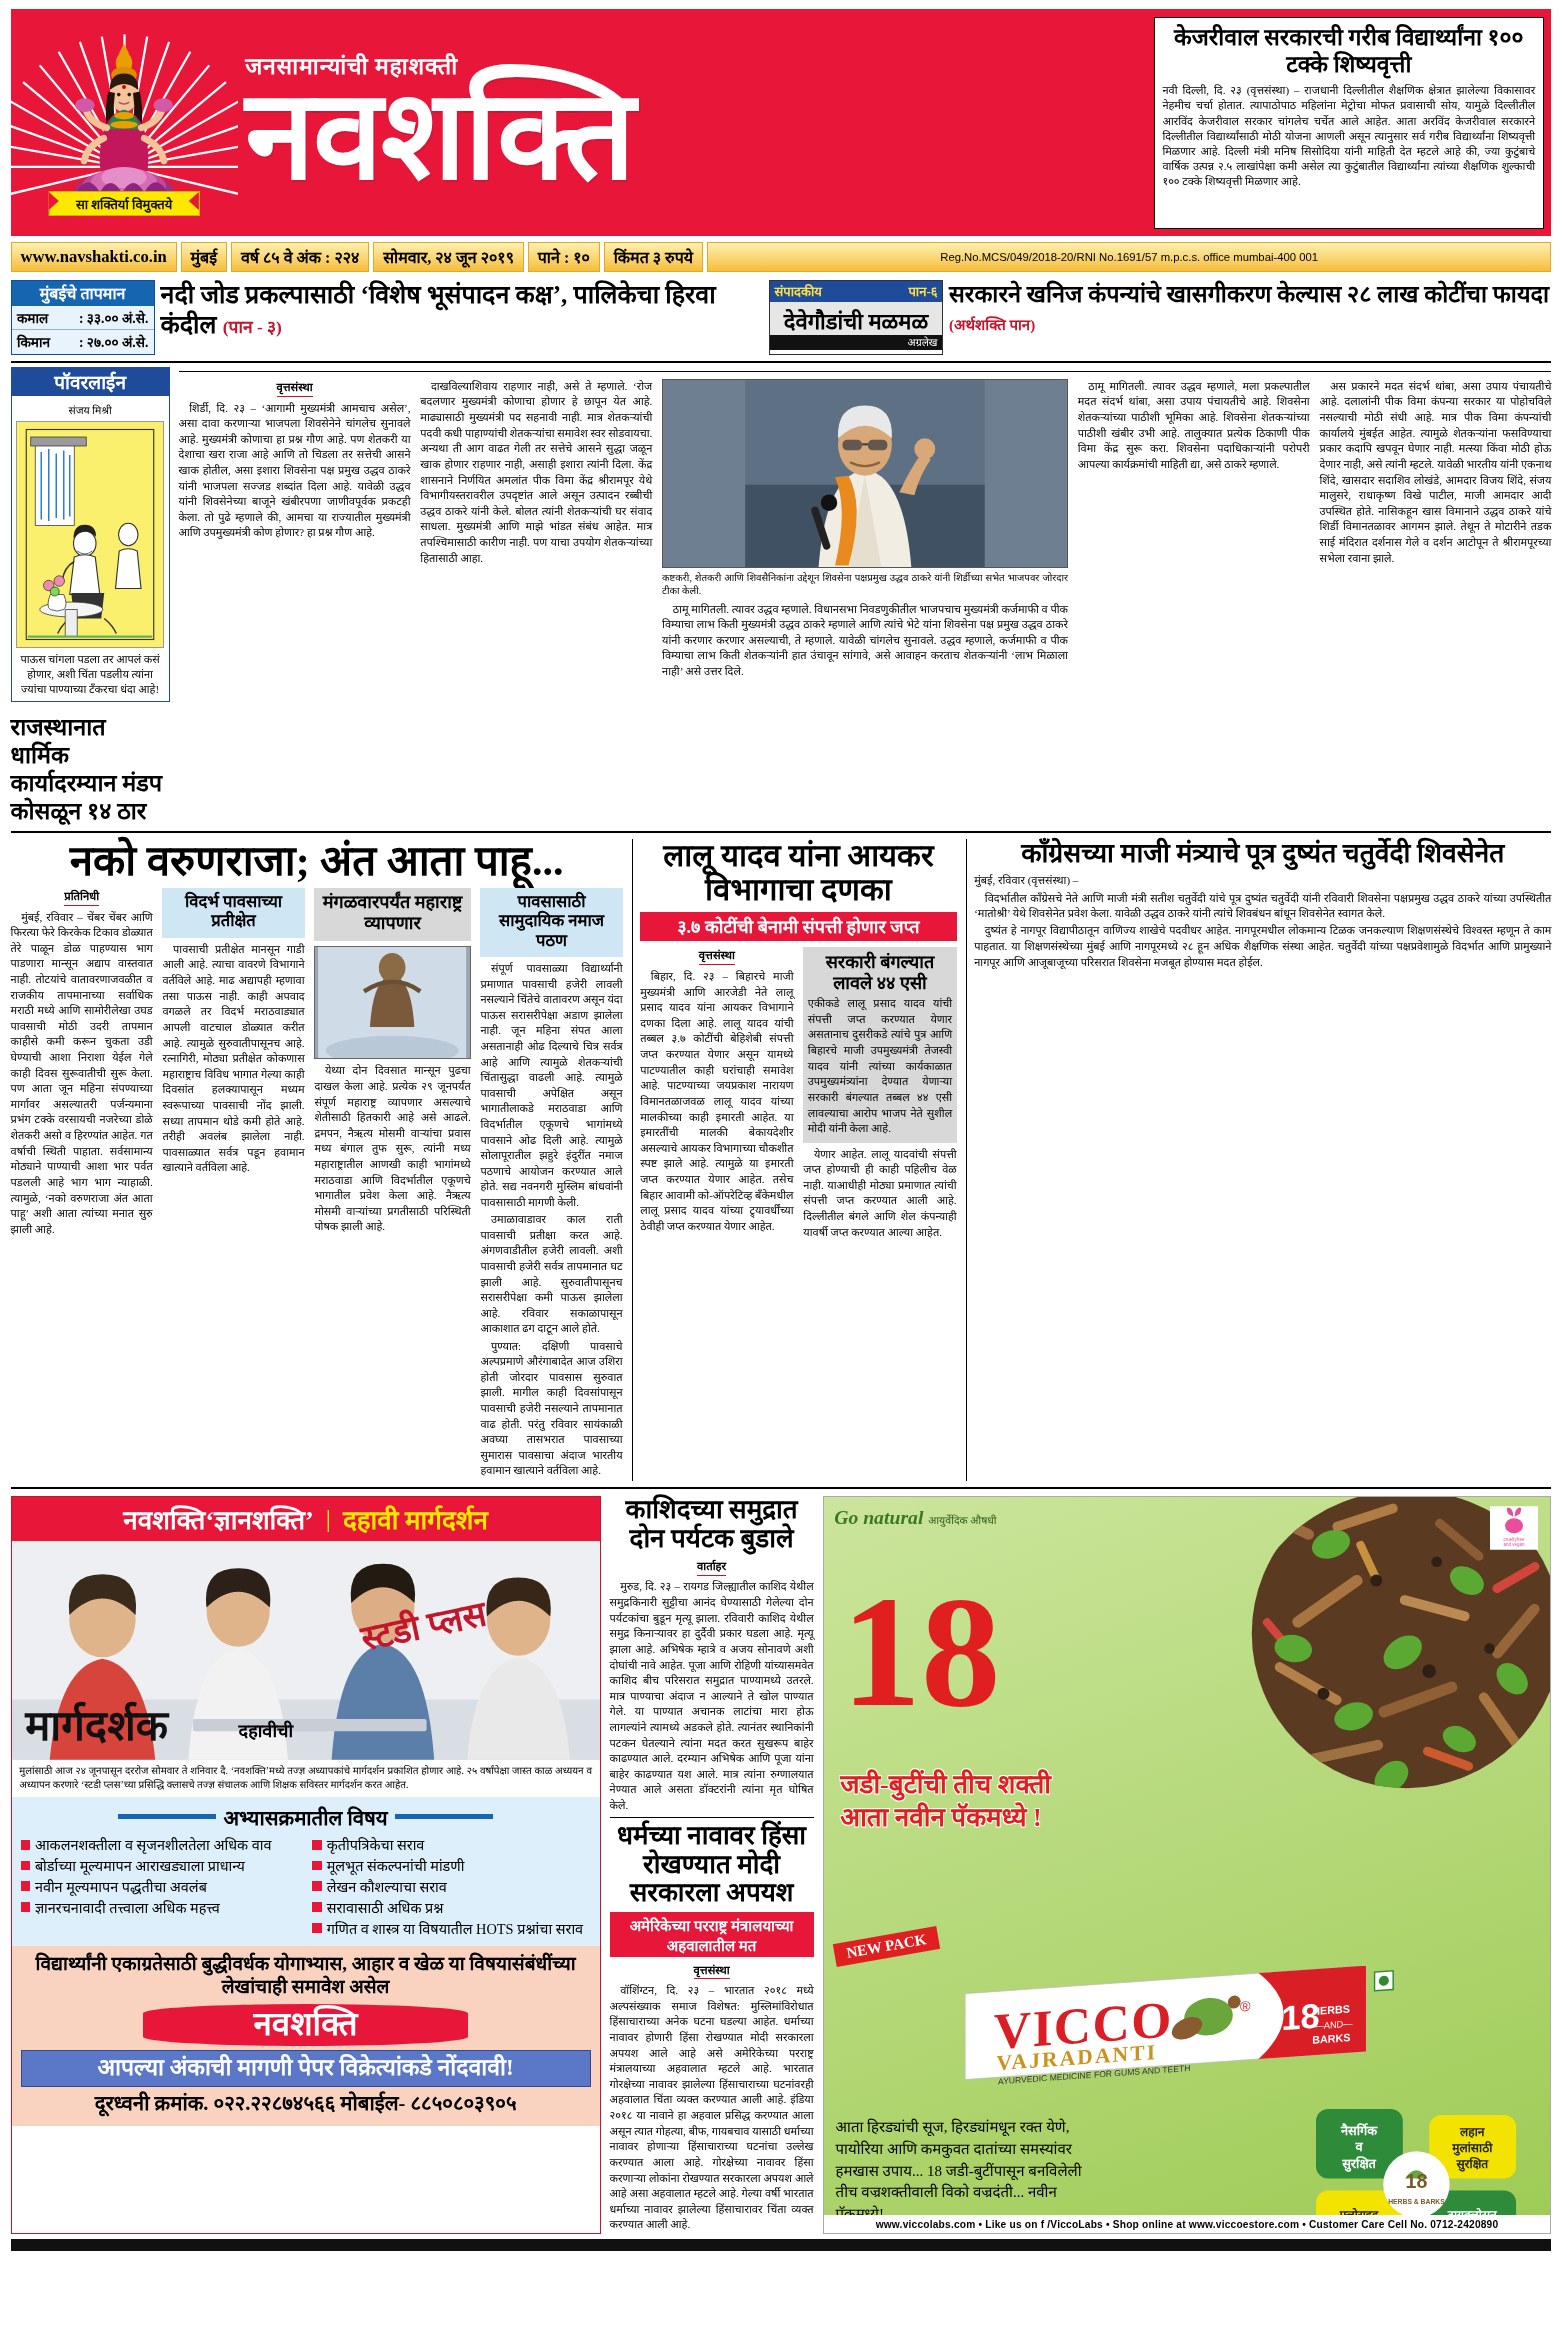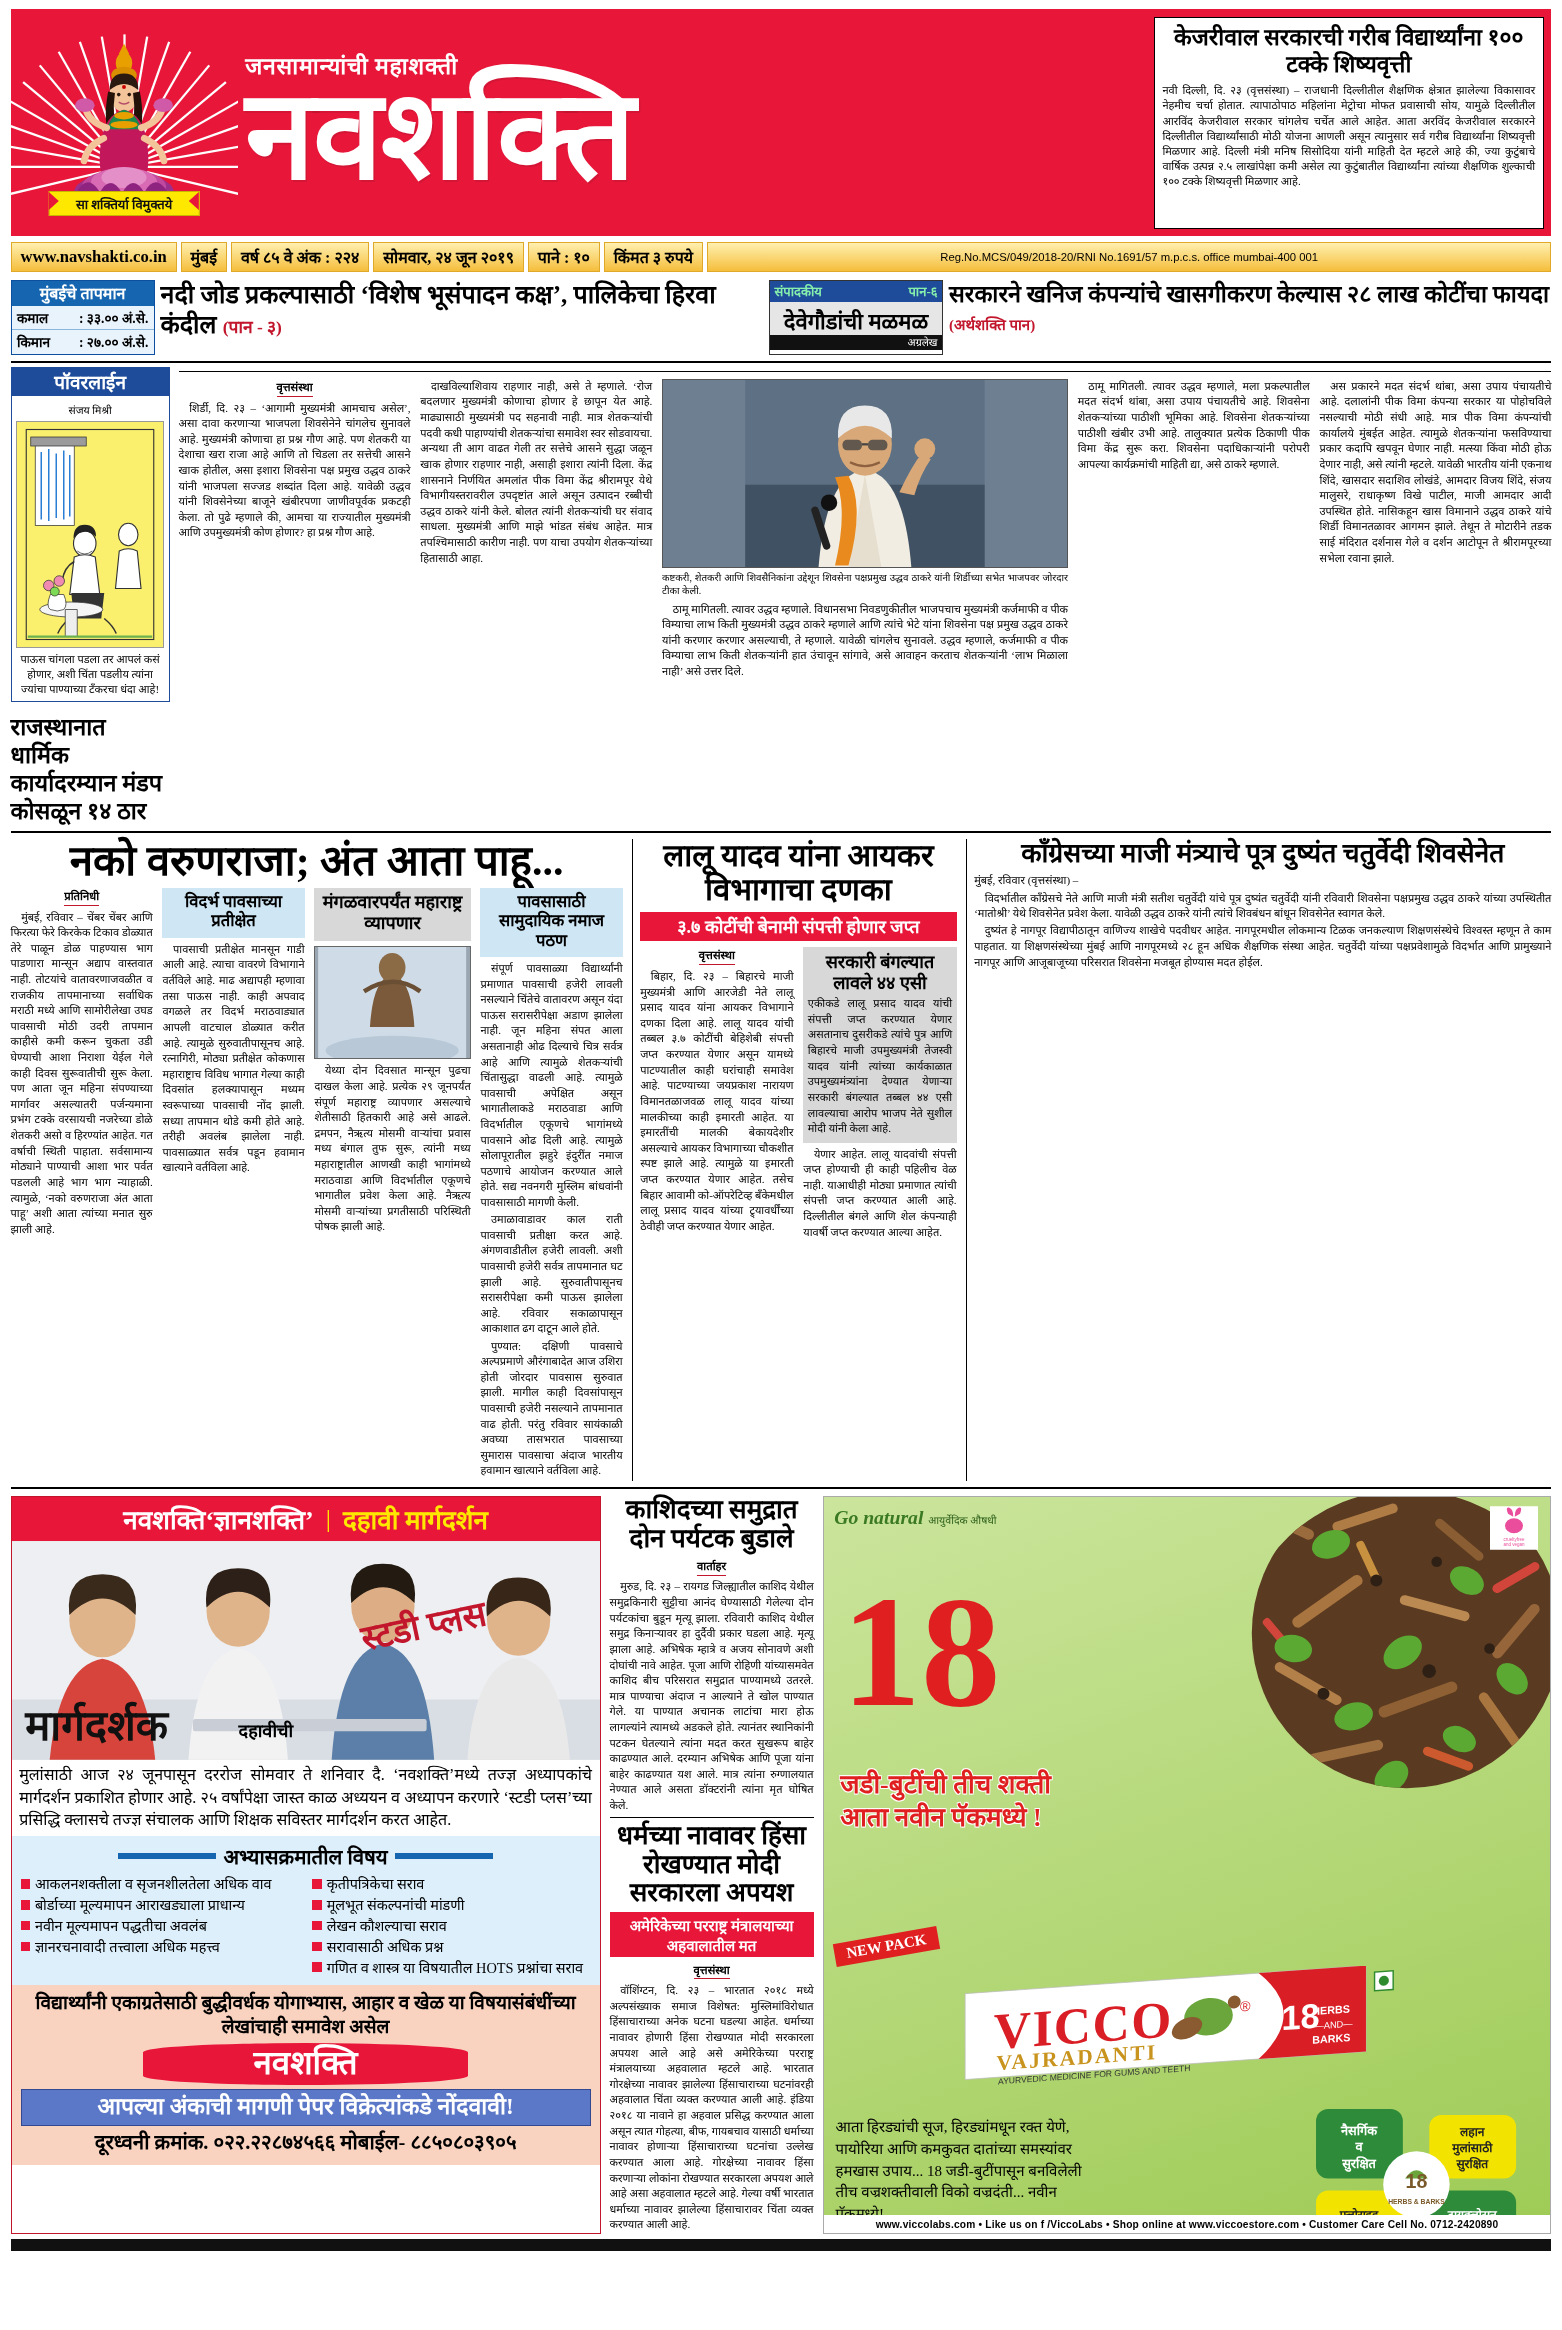--- a/index.html
+++ b/index.html
@@ -65,21 +65,21 @@
   .strip2 { display:flex; gap:6px; margin-top:7.6px; align-items:stretch;}
   .tempbox { width:144px; border:0.8px solid #0b4f9e; }
   .tempbox .hd { background:#1565B0; color:#fff; font-weight:bold; font-size:16px; text-align:center; padding:1.5px 0;}
   .tempbox .row { display:flex; justify-content:space-between; padding:2.3px 5.3px; font-size:13.6px; font-weight:bold; background:#E8F3FB;}
   .tempbox .row .k{color:#000000;}
   .tempbox .row+.row{border-top:0.8px solid #8ab6dc;}
   .teaser { flex:1; }
   .teaser h3 { font-size:25px; line-height:1.22; font-weight:bold;}
   .teaser .pg { color:#C2162C; font-size:17.4px;}
   .edbox { width:174px; border:0.8px solid #333;}
-  .edbox .hd { background:#1E4C9A; color:#86efac; display:flex; justify-content:space-between; font-size:13px; font-weight:bold; padding:1.5px 4.5px;}
+  .edbox .hd { background:#1E4C9A; color:#fde047; display:flex; justify-content:space-between; font-size:13px; font-weight:bold; padding:1.5px 4.5px;}
   .edbox .bd { background:#E6E6E6; text-align:center; font-size:22px; font-weight:bold; padding:3px 1.5px 0;}
   .edbox .ft { background:#111; color:#fff; text-align:right; font-size:10.6px; padding:0.8px 4.5px;}
   .teaser2 { flex:1; }
   .teaser2 h3 { font-size:23.4px; line-height:1.22; font-weight:bold;}
   .teaser2 .pg { color:#C2162C; font-size:15px;}
 
   .rule-thick { border-top:2.3px solid #000; margin:6px 0 4.5px;}
   .rule-thin  { border-top:0.8px solid #000; margin:3.8px 0;}
 
   
@@ -120,21 +120,21 @@
   
   .adrow { display:flex; gap:9px; margin-top:7.6px; }
   .gyanad { flex:0 0 590px; border:1.5px solid #C2162C; }
   .gyanhd { background:#E8173A; display:flex; align-items:center; justify-content:center; gap:12px; padding:3.8px 0;}
   .gyanhd .w{color:#fff;font-size:26px;font-weight:bold;}
   .gyanhd .y{color:#FFE800;font-size:26px;font-weight:bold;}
   .gyanhd .sep{color:#FFE800;font-size:26px;}
   .gyanphoto{height:219px;background:#d9dde2;position:relative;overflow:hidden;}
   .mgd{font-size:42px;font-weight:bold;color:#111;}
   .studyplus{color:#C2162C;font-size:35px;font-weight:bold;transform:rotate(-12deg);}
-  .gyantext{font-size:16px;line-height:1.4;padding:4.5px 7.6px;text-align:justify;}
+  .gyantext{font-size:10px;line-height:1.4;padding:4.5px 7.6px;text-align:justify;}
   .subjbox{background:#DDEFFB;padding:6px 9px;}
   .subjhd{display:flex;align-items:center;gap:7.6px;justify-content:center;font-size:20.4px;font-weight:bold;margin-bottom:4.5px;}
   .subjhd .ln{height:5.3px;background:#1565B0;flex:1;max-width:98px;}
   .subjcols{display:flex;gap:13.6px;font-size:14.4px;line-height:1.45;}
   .subjcols li{list-style:none;display:flex;gap:4.5px;align-items:flex-start;}
   .bul{width:9.8px;height:9.8px;background:#E8173A;flex:0 0 9.8px;margin-top:4.5px;}
   .peachbox{background:#F9D3C0;padding:6px 9px;font-size:19px;font-weight:bold;text-align:center;line-height:1.25;}
   .minimast{background:#E8173A;margin:4.5px auto;width:325px;border-radius:50%/22%;padding:4.5px 0;text-align:center;position:relative;}
   .minimast .mt{color:#fff;font-size:33px;font-weight:bold;line-height:1;}
   .bluecta{background:#5B78C8;color:#fff;text-align:center;font-size:23px;font-weight:bold;padding:3px;border:0.8px solid #33488f;}

